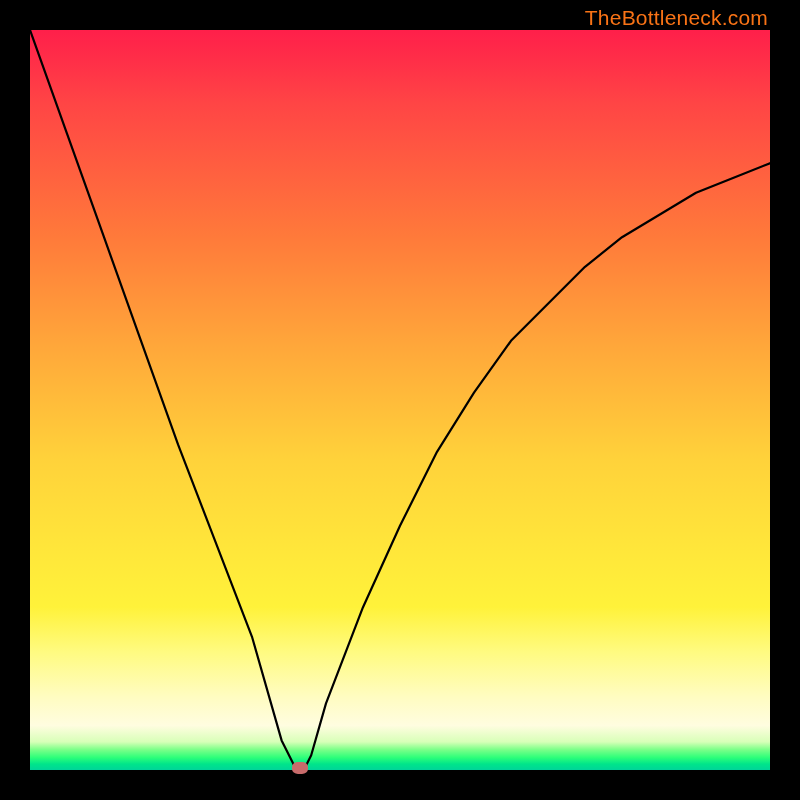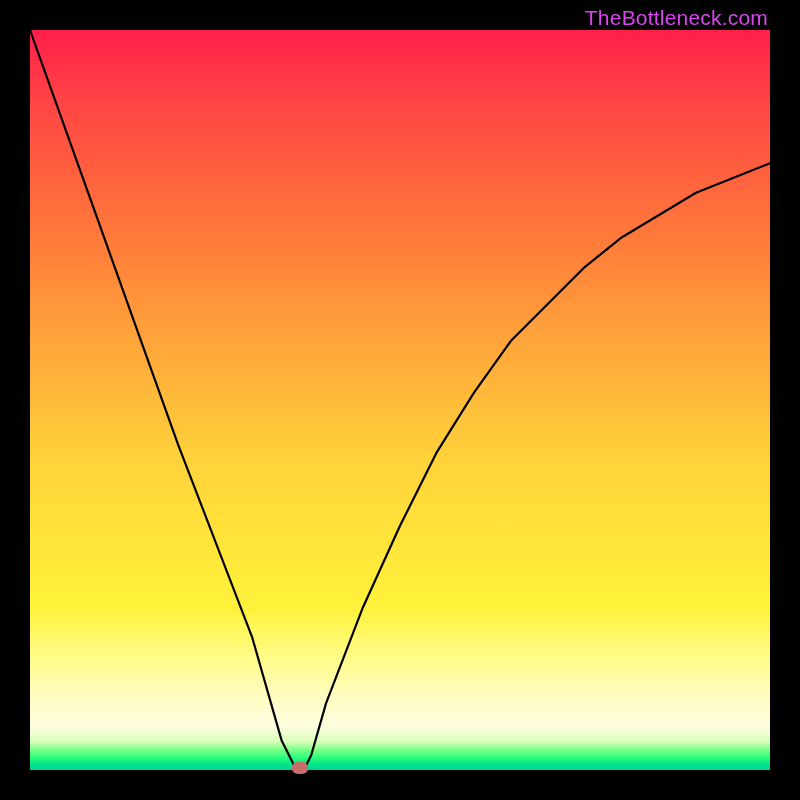--- a/index.html
+++ b/index.html
@@ -58,21 +58,21 @@
     width: 16px;
     height: 12px;
     border-radius: 6px / 5px;
     background: #c86b6b;
     transform: translate(-50%, -50%);
   }
   .watermark {
     position: absolute;
     right: 32px;
     top: 6px;
-    color: #d946ef;
+    color: #f97316;
     font-size: 21px;
     letter-spacing: 0.2px;
     font-weight: 500;
   }
 </style>
 </head>
 <body>
 
 <div class="frame">
 

